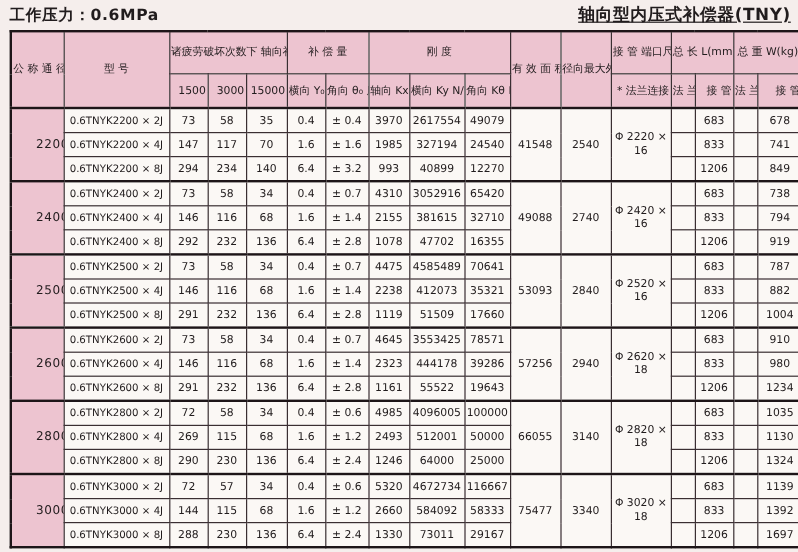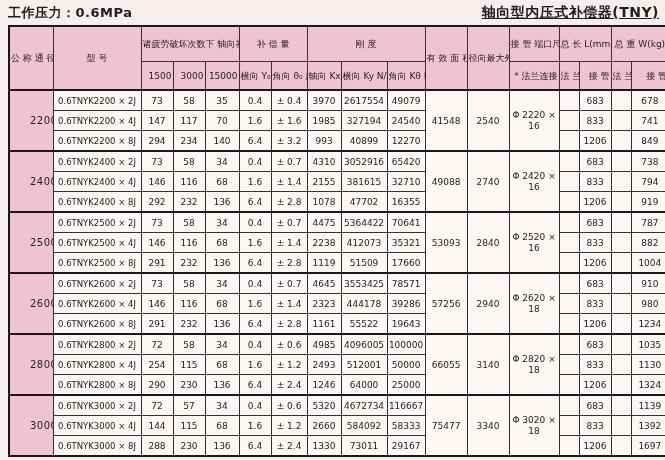--- a/index.html
+++ b/index.html
@@ -243,21 +243,21 @@
         </tr>
         <tr class="group-start">
           <td rowspan="3" class="dn-cell">2500</td>
           <td class="model-cell">0.6TNYK2500 × 2J</td>
           <td>73</td>
           <td>58</td>
           <td>34</td>
           <td>0.4</td>
           <td>± 0.7</td>
           <td>4475</td>
-          <td>5364422</td>
+          <td>4585489</td>
           <td>70641</td>
           <td rowspan="3">53093</td>
           <td rowspan="3">2840</td>
           <td rowspan="3" class="port-cell">Φ 2520 ×
 16</td>
           <td></td>
           <td>683</td>
           <td></td>
           <td>787</td>
         </tr>
@@ -356,21 +356,21 @@
           <td rowspan="3">3140</td>
           <td rowspan="3" class="port-cell">Φ 2820 ×
 18</td>
           <td></td>
           <td>683</td>
           <td></td>
           <td>1035</td>
         </tr>
         <tr>
           <td class="model-cell">0.6TNYK2800 × 4J</td>
-          <td>254</td>
+          <td>269</td>
           <td>115</td>
           <td>68</td>
           <td>1.6</td>
           <td>± 1.2</td>
           <td>2493</td>
           <td>512001</td>
           <td>50000</td>
           <td></td>
           <td>833</td>
           <td></td>

